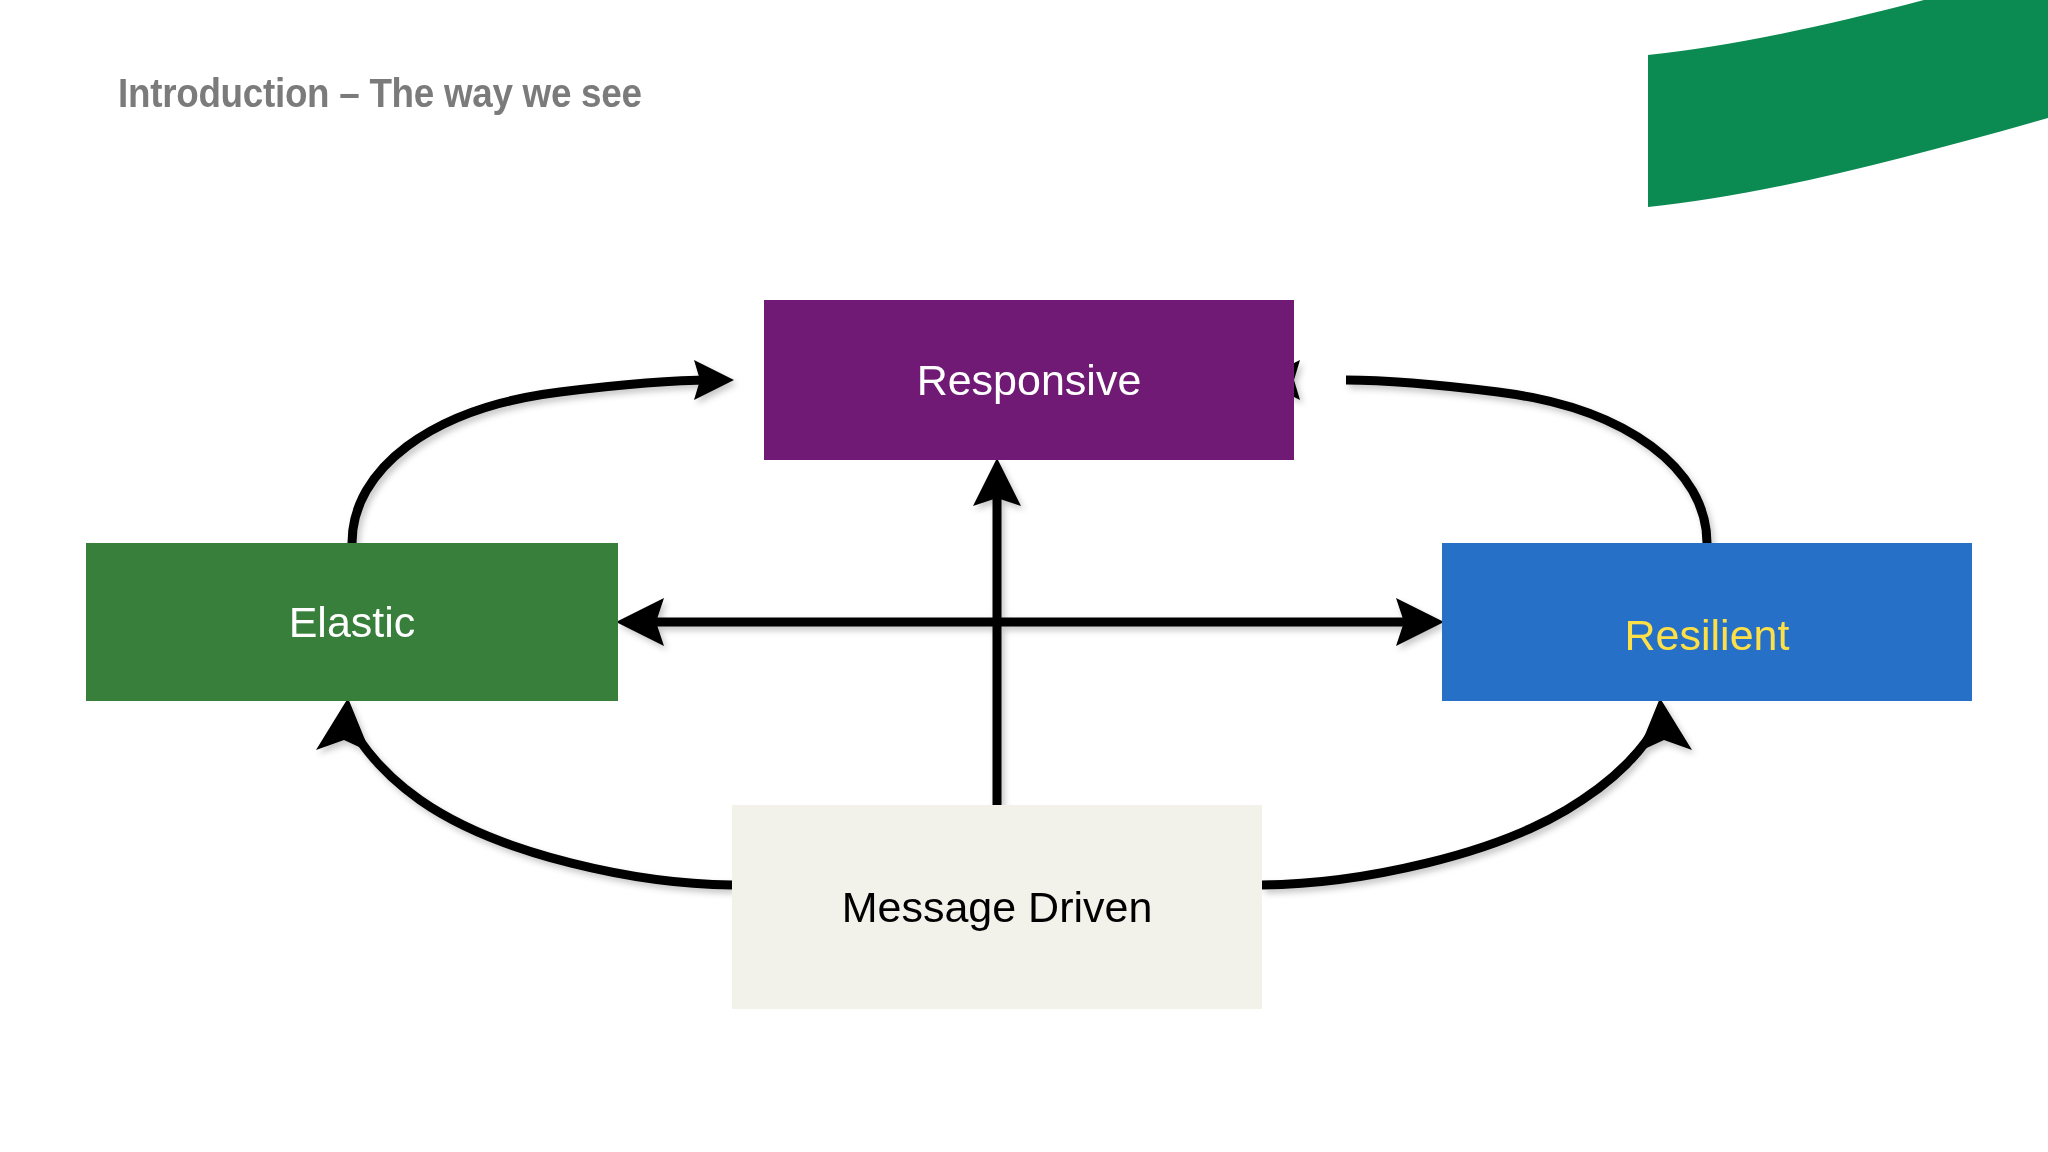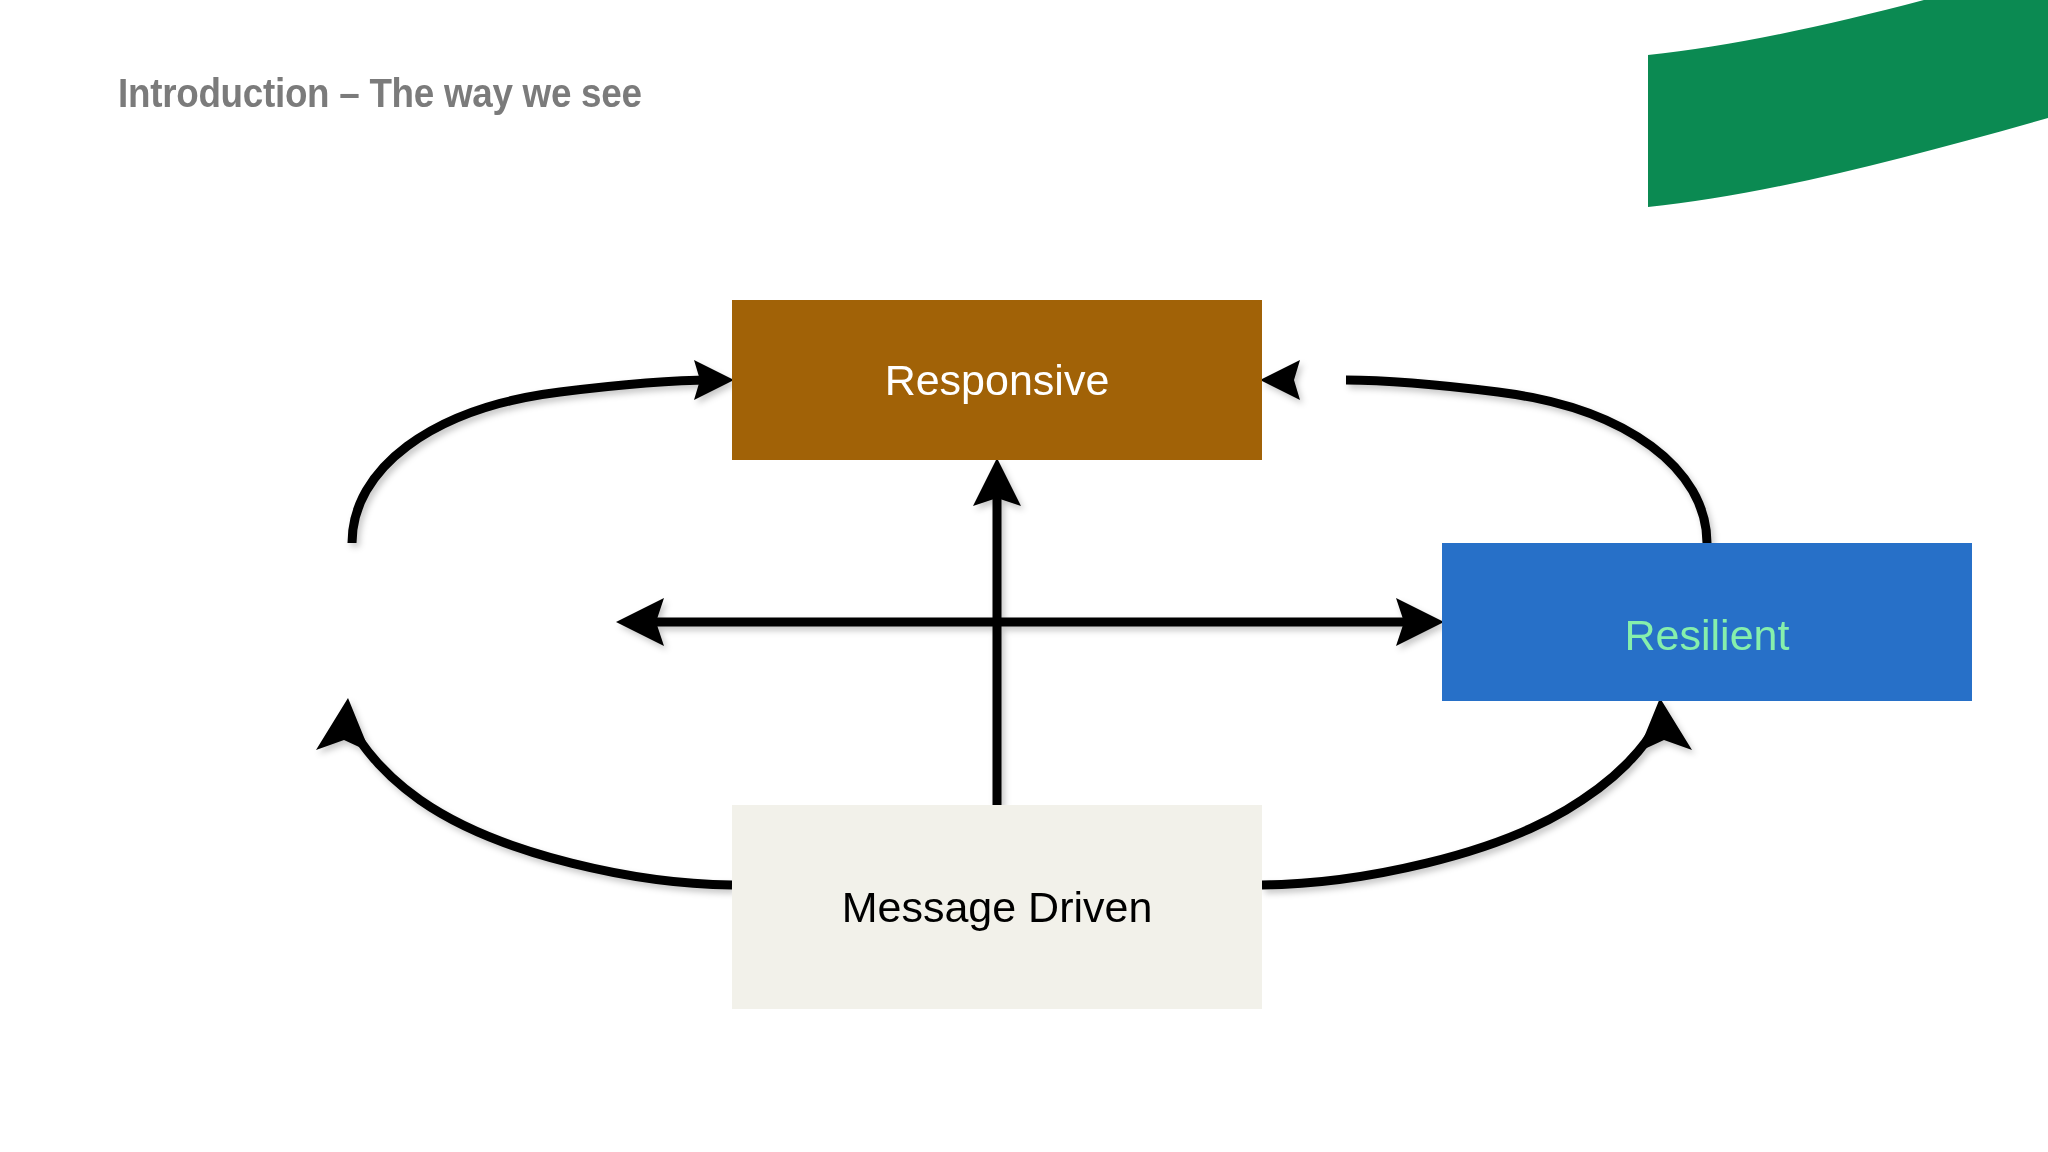--- a/index.html
+++ b/index.html
@@ -144,26 +144,29 @@
       <polygon points="997,458 973,506, 997,498 1021,506" stroke="none" fill="#000000"></polygon>
 
       <path d="M 732 885 C 640 884, 500 856, 420 800 C 372 766, 352 730, 352 724"></path>
       <polygon points="348,698 316,750, 344,740 370,752" stroke="none" fill="#000000"></polygon>
 
       <path d="M 1262 885 C 1356 884, 1500 856, 1582 800 C 1634 766, 1655 730, 1656 724"></path>
       <polygon points="1660,698 1692,750, 1664,740 1638,752" stroke="none" fill="#000000"></polygon>
     </g>
   </svg>
 
-  <div class="node-box" id="node-responsive" style="background: #a16207;">
+  <div class="node-box" id="node-responsive" style="background: #701a75; margin-left: 32px;">
     <span class="node-label" style="color: rgb(255, 255, 255);">Responsive</span>
   </div>
 
+  <div class="node-box" id="node-elastic" style="background: rgb(55, 127, 58);">
+    <span class="node-label" style="color: rgb(255, 255, 255);">Elastic</span>
+  </div>
 
   <div class="node-box" id="node-resilient" style="background: rgb(39, 112, 200);">
-    <span class="node-label" style="color: #86efac; margin-top: 26px;">Resilient</span>
+    <span class="node-label" style="color: #fde047; margin-top: 26px;">Resilient</span>
   </div>
 
   <div class="node-box" id="node-message-driven" style="background: rgb(242, 241, 234);">
     <span class="node-label" style="color: rgb(0, 0, 0);">Message Driven</span>
   </div>
 
 </div>
 
 </body></html>

